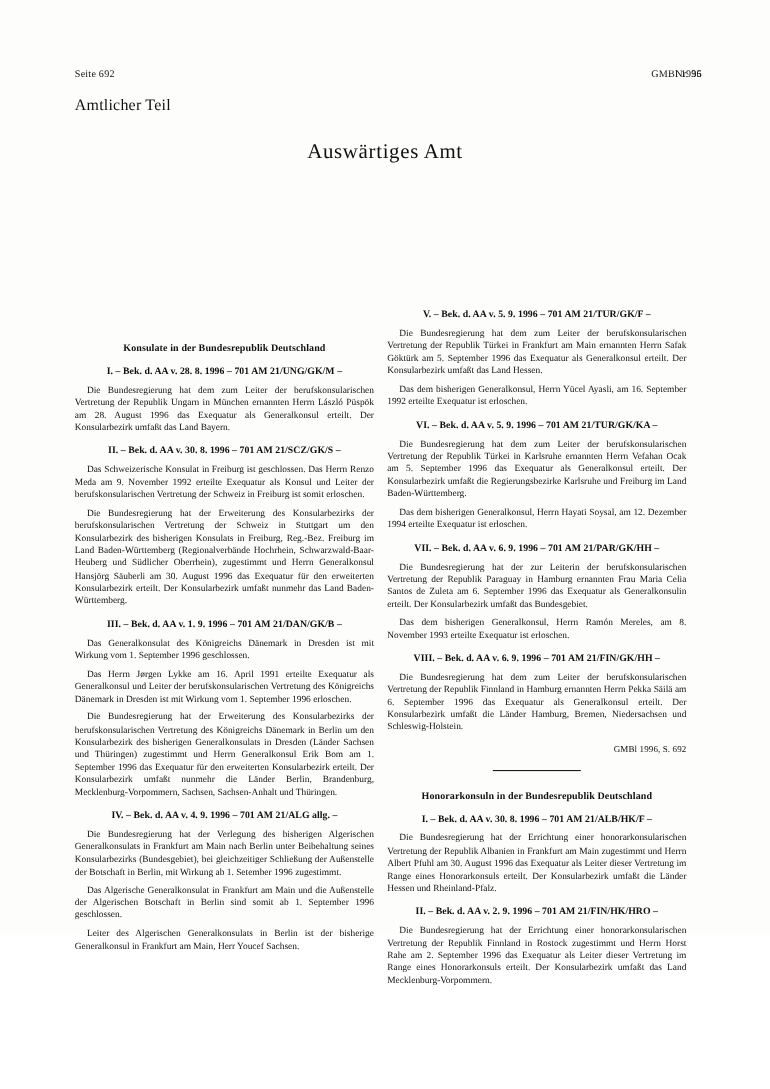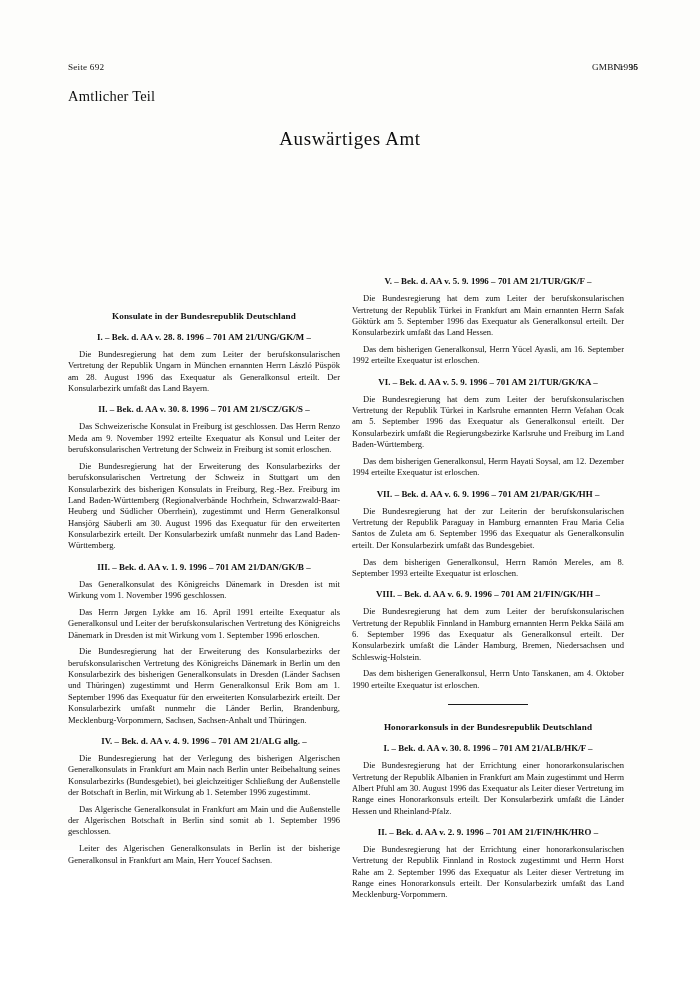--- a/index.html
+++ b/index.html
@@ -151,21 +151,21 @@
       <div class="sec-title">Konsulate in der Bundesrepublik Deutschland</div>
 
       <div class="item-title">I. – Bek. d. AA v. 28. 8. 1996 – 701 AM 21/UNG/GK/M –</div>
       <p class="para">Die Bundesregierung hat dem zum Leiter der berufskonsularischen Vertretung der Republik Ungarn in München ernannten Herrn László Püspök am 28. August 1996 das Exequatur als Generalkonsul erteilt. Der Konsularbezirk umfaßt das Land Bayern.</p>
 
       <div class="item-title">II. – Bek. d. AA v. 30. 8. 1996 – 701 AM 21/SCZ/GK/S –</div>
       <p class="para">Das Schweizerische Konsulat in Freiburg ist geschlossen. Das Herrn Renzo Meda am 9. November 1992 erteilte Exequatur als Konsul und Leiter der berufskonsularischen Vertretung der Schweiz in Freiburg ist somit erloschen.</p>
       <p class="para">Die Bundesregierung hat der Erweiterung des Konsularbezirks der berufskonsularischen Vertretung der Schweiz in Stuttgart um den Konsularbezirk des bisherigen Konsulats in Freiburg, Reg.-Bez. Freiburg im Land Baden-Württemberg (Regionalverbände Hochrhein, Schwarzwald-Baar-Heuberg und Südlicher Oberrhein), zugestimmt und Herrn Generalkonsul Hansjörg Säuberli am 30. August 1996 das Exequatur für den erweiterten Konsularbezirk erteilt. Der Konsularbezirk umfaßt nunmehr das Land Baden-Württemberg.</p>
 
       <div class="item-title">III. – Bek. d. AA v. 1. 9. 1996 – 701 AM 21/DAN/GK/B –</div>
-      <p class="para">Das Generalkonsulat des Königreichs Dänemark in Dresden ist mit Wirkung vom 1. November 1996 geschlossen.</p>
+      <p class="para">Das Generalkonsulat des Königreichs Dänemark in Dresden ist mit Wirkung vom 1. September 1996 geschlossen.</p>
       <p class="para">Das Herrn Jørgen Lykke am 16. April 1991 erteilte Exequatur als Generalkonsul und Leiter der berufskonsularischen Vertretung des Königreichs Dänemark in Dresden ist mit Wirkung vom 1. September 1996 erloschen.</p>
       <p class="para">Die Bundesregierung hat der Erweiterung des Konsularbezirks der berufskonsularischen Vertretung des Königreichs Dänemark in Berlin um den Konsularbezirk des bisherigen Generalkonsulats in Dresden (Länder Sachsen und Thüringen) zugestimmt und Herrn Generalkonsul Erik Bom am 1. September 1996 das Exequatur für den erweiterten Konsularbezirk erteilt. Der Konsularbezirk umfaßt nunmehr die Länder Berlin, Brandenburg, Mecklenburg-Vorpommern, Sachsen, Sachsen-Anhalt und Thüringen.</p>
 
       <div class="item-title">IV. – Bek. d. AA v. 4. 9. 1996 – 701 AM 21/ALG allg. –</div>
       <p class="para">Die Bundesregierung hat der Verlegung des bisherigen Algerischen Generalkonsulats in Frankfurt am Main nach Berlin unter Beibehaltung seines Konsularbezirks (Bundesgebiet), bei gleichzeitiger Schließung der Außenstelle der Botschaft in Berlin, mit Wirkung ab 1. Setember 1996 zugestimmt.</p>
       <p class="para">Das Algerische Generalkonsulat in Frankfurt am Main und die Außenstelle der Algerischen Botschaft in Berlin sind somit ab 1. September 1996 geschlossen.</p>
       <p class="para">Leiter des Algerischen Generalkonsulats in Berlin ist der bisherige Generalkonsul in Frankfurt am Main, Herr Youcef Sachsen.</p>
 
     </div>
 
@@ -174,32 +174,32 @@
       <div class="item-title">V. – Bek. d. AA v. 5. 9. 1996 – 701 AM 21/TUR/GK/F –</div>
       <p class="para">Die Bundesregierung hat dem zum Leiter der berufskonsularischen Vertretung der Republik Türkei in Frankfurt am Main ernannten Herrn Safak Göktürk am 5. September 1996 das Exequatur als Generalkonsul erteilt. Der Konsularbezirk umfaßt das Land Hessen.</p>
       <p class="para">Das dem bisherigen Generalkonsul, Herrn Yücel Ayasli, am 16. September 1992 erteilte Exequatur ist erloschen.</p>
 
       <div class="item-title">VI. – Bek. d. AA v. 5. 9. 1996 – 701 AM 21/TUR/GK/KA –</div>
       <p class="para">Die Bundesregierung hat dem zum Leiter der berufskonsularischen Vertretung der Republik Türkei in Karlsruhe ernannten Herrn Vefahan Ocak am 5. September 1996 das Exequatur als Generalkonsul erteilt. Der Konsularbezirk umfaßt die Regierungsbezirke Karlsruhe und Freiburg im Land Baden-Württemberg.</p>
       <p class="para">Das dem bisherigen Generalkonsul, Herrn Hayati Soysal, am 12. Dezember 1994 erteilte Exequatur ist erloschen.</p>
 
       <div class="item-title">VII. – Bek. d. AA v. 6. 9. 1996 – 701 AM 21/PAR/GK/HH –</div>
       <p class="para">Die Bundesregierung hat der zur Leiterin der berufskonsularischen Vertretung der Republik Paraguay in Hamburg ernannten Frau Maria Celia Santos de Zuleta am 6. September 1996 das Exequatur als Generalkonsulin erteilt. Der Konsularbezirk umfaßt das Bundesgebiet.</p>
-      <p class="para">Das dem bisherigen Generalkonsul, Herrn Ramón Mereles, am 8. September 1993 erteilte Exequatur ist erloschen.</p>
+      <p class="para">Das dem bisherigen Generalkonsul, Herrn Ramón Mereles, am 8. November 1993 erteilte Exequatur ist erloschen.</p>
 
       <div class="item-title">VIII. – Bek. d. AA v. 6. 9. 1996 – 701 AM 21/FIN/GK/HH –</div>
       <p class="para">Die Bundesregierung hat dem zum Leiter der berufskonsularischen Vertretung der Republik Finnland in Hamburg ernannten Herrn Pekka Säilä am 6. September 1996 das Exequatur als Generalkonsul erteilt. Der Konsularbezirk umfaßt die Länder Hamburg, Bremen, Niedersachsen und Schleswig-Holstein.</p>
-      <p class="para">Das dem bisherigen Generalkonsul, Herrn Unto Tanskanen, am 4. Oktober 1990 erteilte Exequatur ist erloschen.</p>
-
+
+      <div class="source-line">GMBl 1996, S. 692</div>
 
       <div class="rule-wrap">
         <div class="rule"></div>
       </div>
 
-      <div class="sec-title">Honorarkonsuls in der Bundesrepublik Deutschland</div>
+      <div class="sec-title">Honorarkonsuln in der Bundesrepublik Deutschland</div>
 
       <div class="item-title">I. – Bek. d. AA v. 30. 8. 1996 – 701 AM 21/ALB/HK/F –</div>
       <p class="para">Die Bundesregierung hat der Errichtung einer honorarkonsularischen Vertretung der Republik Albanien in Frankfurt am Main zugestimmt und Herrn Albert Pfuhl am 30. August 1996 das Exequatur als Leiter dieser Vertretung im Range eines Honorarkonsuls erteilt. Der Konsularbezirk umfaßt die Länder Hessen und Rheinland-Pfalz.</p>
 
       <div class="item-title">II. – Bek. d. AA v. 2. 9. 1996 – 701 AM 21/FIN/HK/HRO –</div>
       <p class="para">Die Bundesregierung hat der Errichtung einer honorarkonsularischen Vertretung der Republik Finnland in Rostock zugestimmt und Herrn Horst Rahe am 2. September 1996 das Exequatur als Leiter dieser Vertretung im Range eines Honorarkonsuls erteilt. Der Konsularbezirk umfaßt das Land Mecklenburg-Vorpommern.</p>
 
     </div>
 
   </div>

